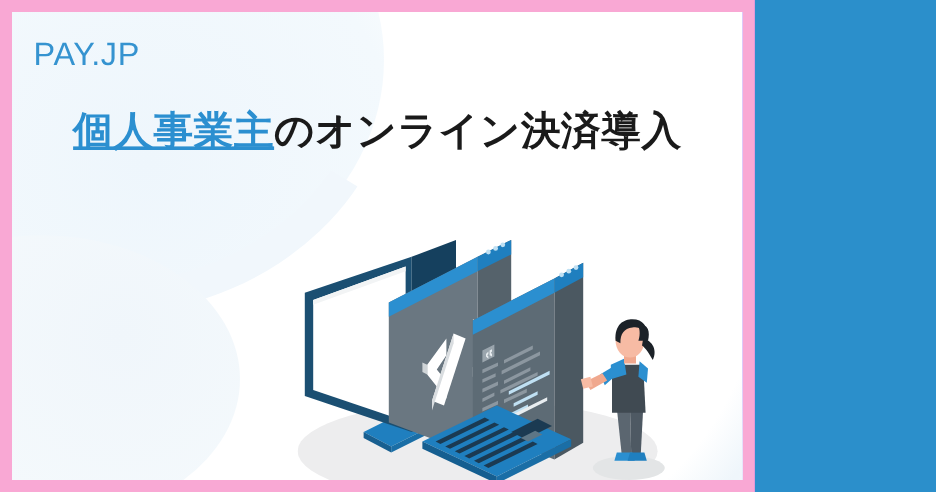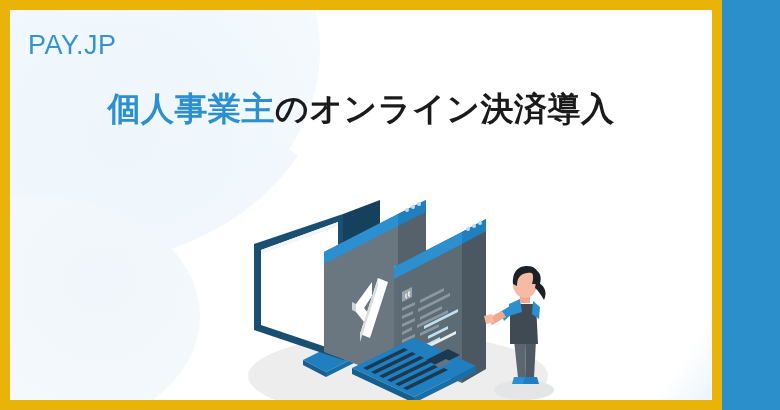--- a/index.html
+++ b/index.html
@@ -3,23 +3,23 @@
 <meta charset="utf-8">
 <style>
   html,body{margin:0;padding:0;}
   body{
     width:780px;height:410px;overflow:hidden;
     font-family:"Liberation Sans","DejaVu Sans",sans-serif;
     background:#2b8fcb;
   }
   #banner{
     position:relative;
-    width:722px;height:410px;
+    width:629px;height:410px;
     box-sizing:border-box;
-    border:10px solid #eab308;
+    border:10px solid #f9a8d4;
     background:#8b5cf6;
     overflow:hidden;
   }
   .canvas{
     position:absolute;inset:0;
     background:#ffffff;
     overflow:hidden;
   }
   
   .blob{position:absolute;border-radius:50%;pointer-events:none;}
@@ -65,21 +65,21 @@
     line-height:1.30;
   }
   .headline .line{
     display:block;
     font-size:33px;
     font-weight:700;
     color:#1a1a1a;
     letter-spacing:0.5px;
     white-space:nowrap;
   }
-  .headline .hl{color:#2b8fd0;}
+  .headline .hl{color:#2b8fd0;text-decoration:underline;}
   
   .illus{
     position:absolute;
     left:238px;top:190px;
     width:320px;height:215px;
   }
   .illus svg{display:block;width:320px;height:215px;}
 </style>
 </head>
 <body>

